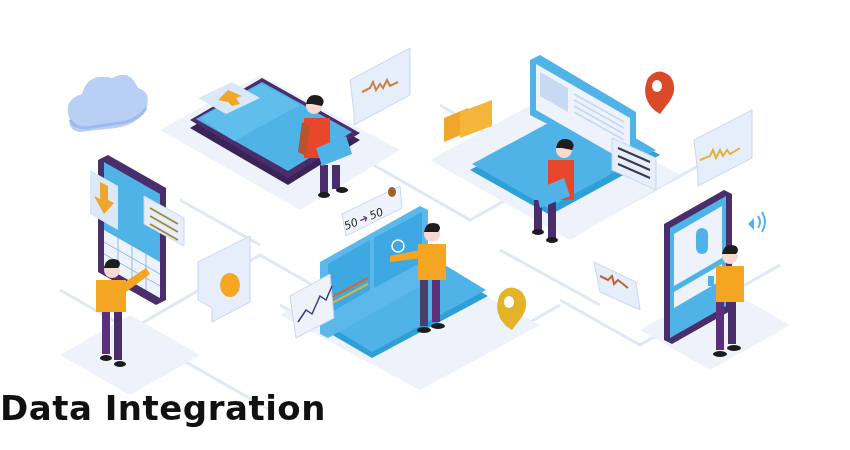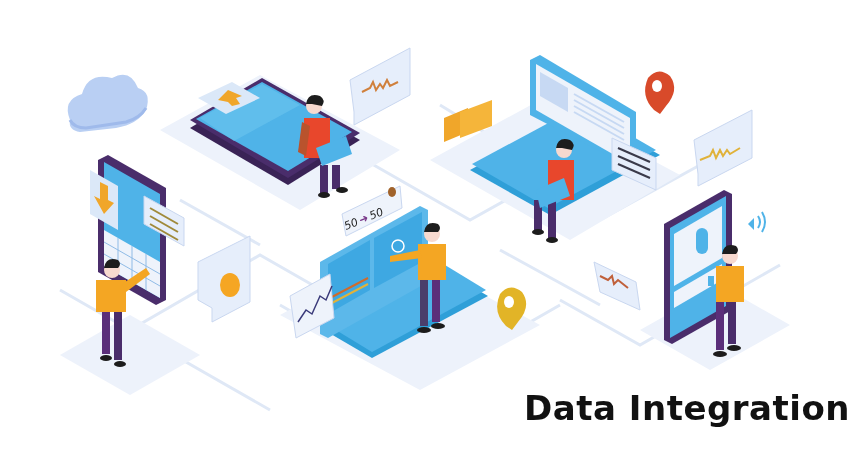--- a/index.html
+++ b/index.html
@@ -1,18 +1,18 @@
 <!DOCTYPE html>
 <html><head>
   <meta charset="utf-8">
   <style>
     html,body{margin:0;padding:0;background:#ffffff;}
     body{width:850px;height:450px;overflow:hidden;position:relative;font-family:"DejaVu Sans","Liberation Sans",sans-serif;}
     #scene{position:absolute;left:0;top:0;width:850px;height:450px;}
-    .caption{position:absolute;left:0;top:388px;width:850px;text-align:right;font-family:"DejaVu Sans",sans-serif;font-weight:bold;font-size:34px;color:#111111;letter-spacing:0.5px;}
+    .caption{position:absolute;left:0;top:388px;width:850px;text-align:left;font-family:"DejaVu Sans",sans-serif;font-weight:bold;font-size:34px;color:#111111;letter-spacing:0.5px;}
   </style>
 </head>
 <body>
 
 <svg id="scene" width="850" height="450" viewBox="0 0 850 450" xmlns="http://www.w3.org/2000/svg">
 
   <g stroke="#dfe8f6" stroke-width="3" fill="none">
     <polyline points="60,290 130,330 260,255 330,295"></polyline>
     <polyline points="130,330 270,410"></polyline>
     <polyline points="280,305 420,385 560,305"></polyline>

